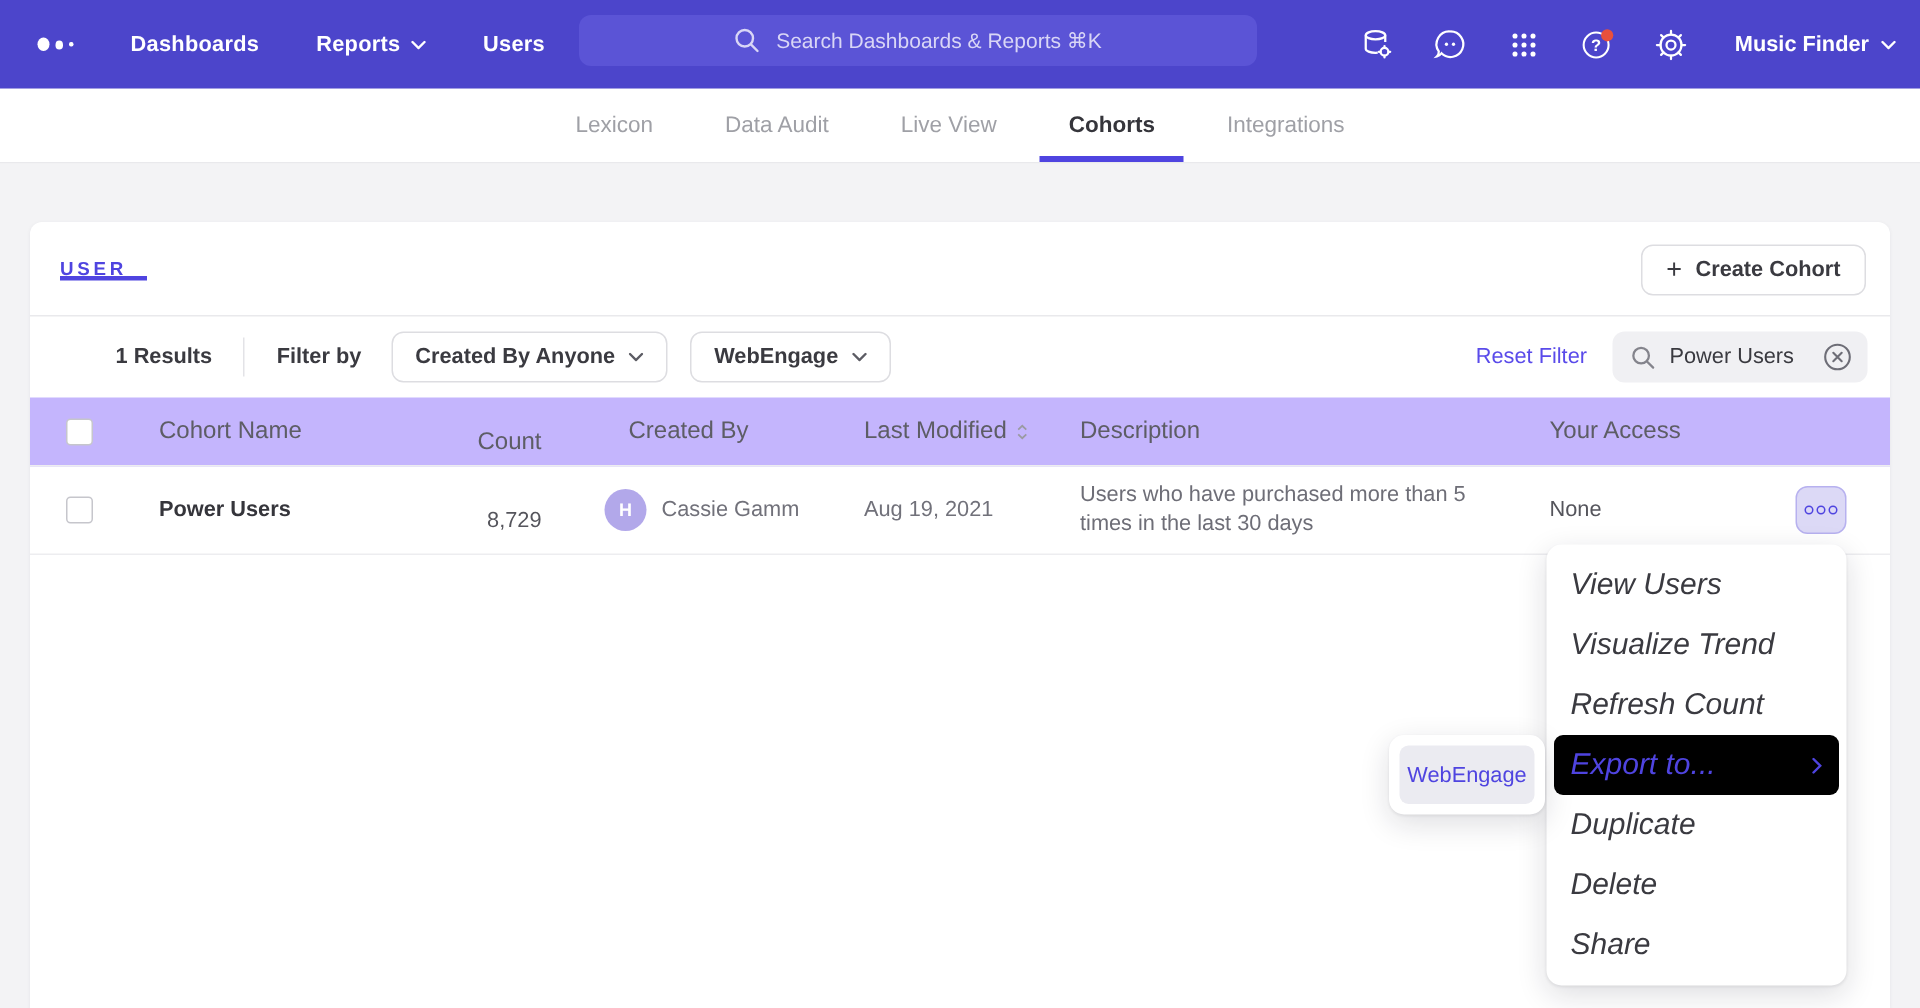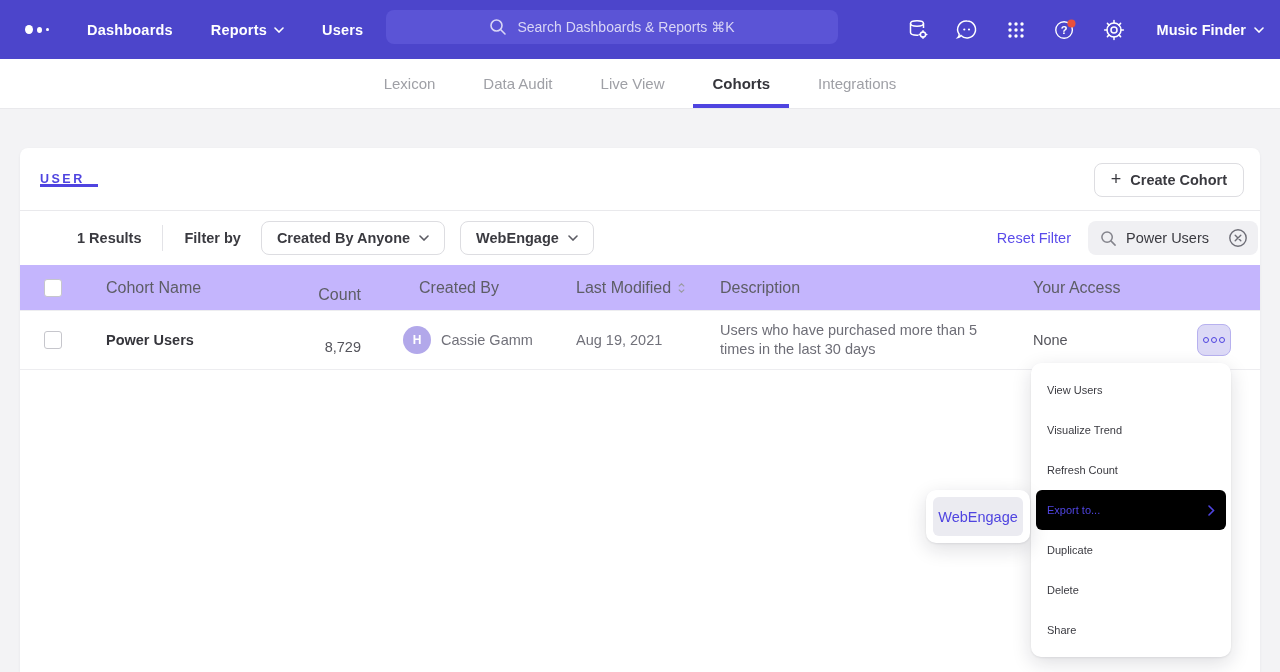--- a/index.html
+++ b/index.html
@@ -65,21 +65,21 @@
   .type-tab-underline { position:absolute; left:0; bottom:-1px; width:58px; height:3px; background:#4f44e0; }
   .create-btn {
     position:absolute; right:16px; top:15px; height:34px;
     display:flex; align-items:center; gap:9px; padding:0 16px;
     background:#fff; border:1px solid #dddde1; border-radius:8px;
     font-size:14.5px; font-weight:bold; color:#3a3a40; cursor:pointer;
   }
   .create-btn .plus { font-size:18px; font-weight:normal; line-height:1; margin-top:-2px; }
   
   .filter-row {
-    height:54px; display:flex; align-items:center; padding:0 2px 0 57px;
+    height:54px; display:flex; align-items:center; padding:0 15px 0 57px;
     border-bottom:0;
   }
   .results { font-size:14.5px; font-weight:bold; }
   .v-divider { width:1px; height:26px; background:#e3e3e7; margin:0 21px; }
   .filter-by { font-size:14.5px; font-weight:bold; margin-right:20px; }
   .dropdown-btn {
     height:34px; display:flex; align-items:center; gap:9px; padding:0 15px;
     border:1px solid #dddde1; border-radius:8px; background:#fff;
     font-size:14.5px; font-weight:bold; color:#3a3a40; cursor:pointer; margin-right:15px;
   }
@@ -126,21 +126,21 @@
   }
   .kebab-btn i { width:6px; height:6px; border:1.6px solid #4f44e0; border-radius:50%; display:block; }
   
   .context-menu {
     position:absolute; left:1031px; top:363px; width:200px;
     background:#fff; border-radius:10px; padding:7px 0;
     box-shadow:0 1px 2px rgba(20,20,40,.08), 0 6px 20px rgba(20,20,40,.14);
   }
   .menu-item {
     height:40px; margin:0 5px; padding:0 11px; border-radius:6px;
-    display:flex; align-items:center; font-size:11px; color:#3a3a40; cursor:pointer;
+    display:flex; align-items:center; font-size:20px; color:#3a3a40; cursor:pointer;font-style:italic;
   }
   .menu-item.highlighted { background:#000000; color:#4f44e0; }
   .menu-item .arrow { margin-left:auto; display:flex; color:#4f44e0; }
   
   .submenu {
     position:absolute; left:926px; top:490px; width:104px; height:53px;
     background:#fff; border-radius:10px; padding:7px;
     box-shadow:0 1px 2px rgba(20,20,40,.08), 0 6px 20px rgba(20,20,40,.14);
   }
   .submenu-item {

